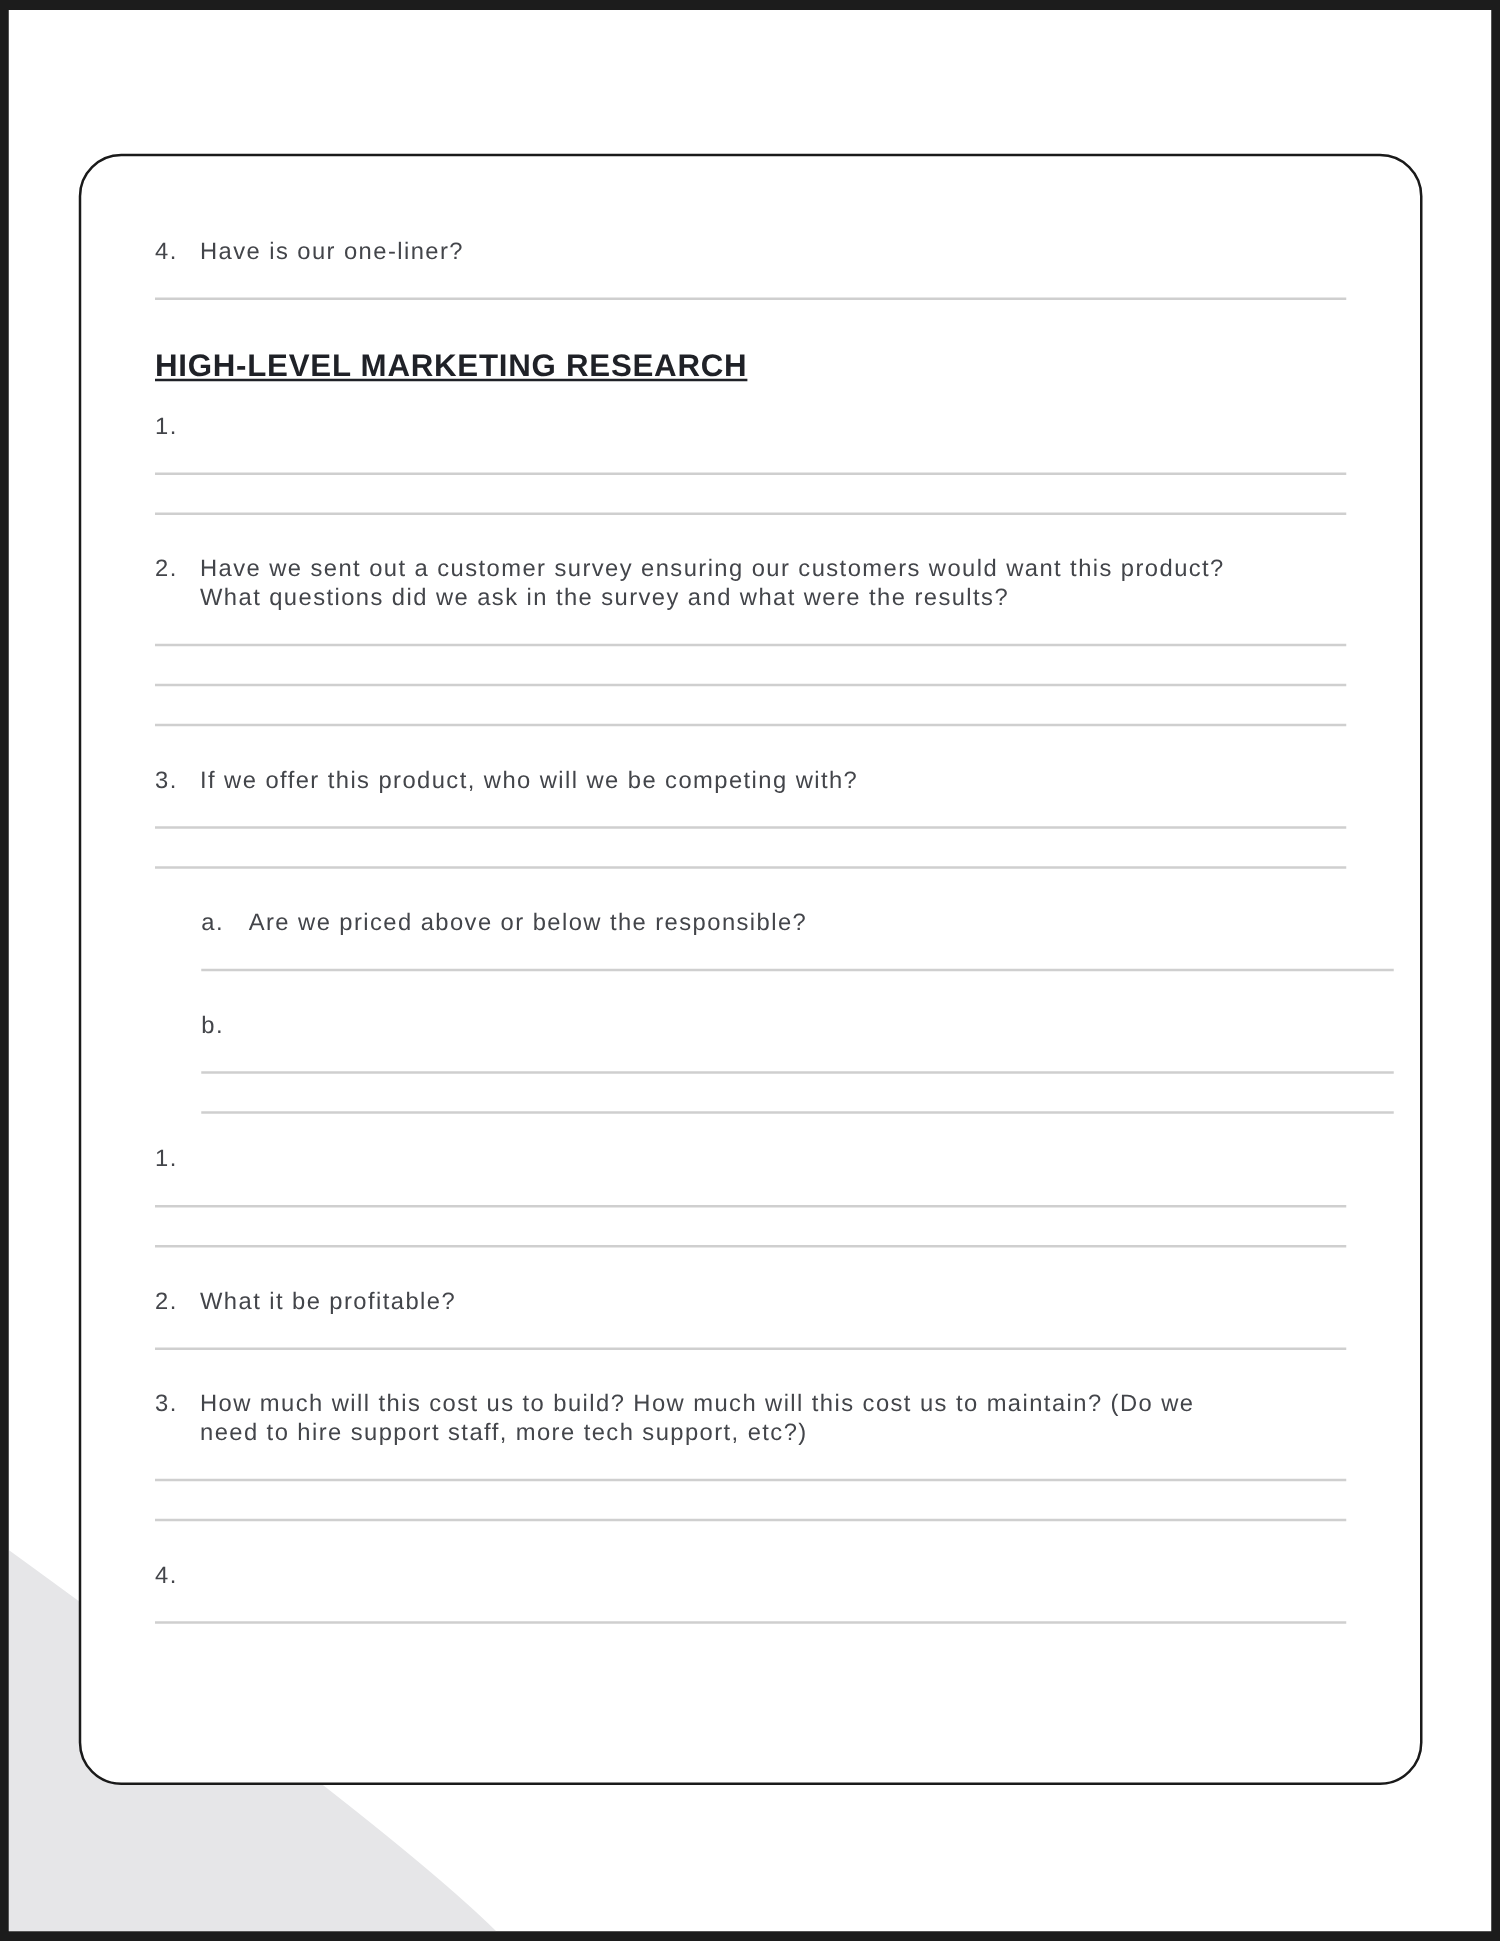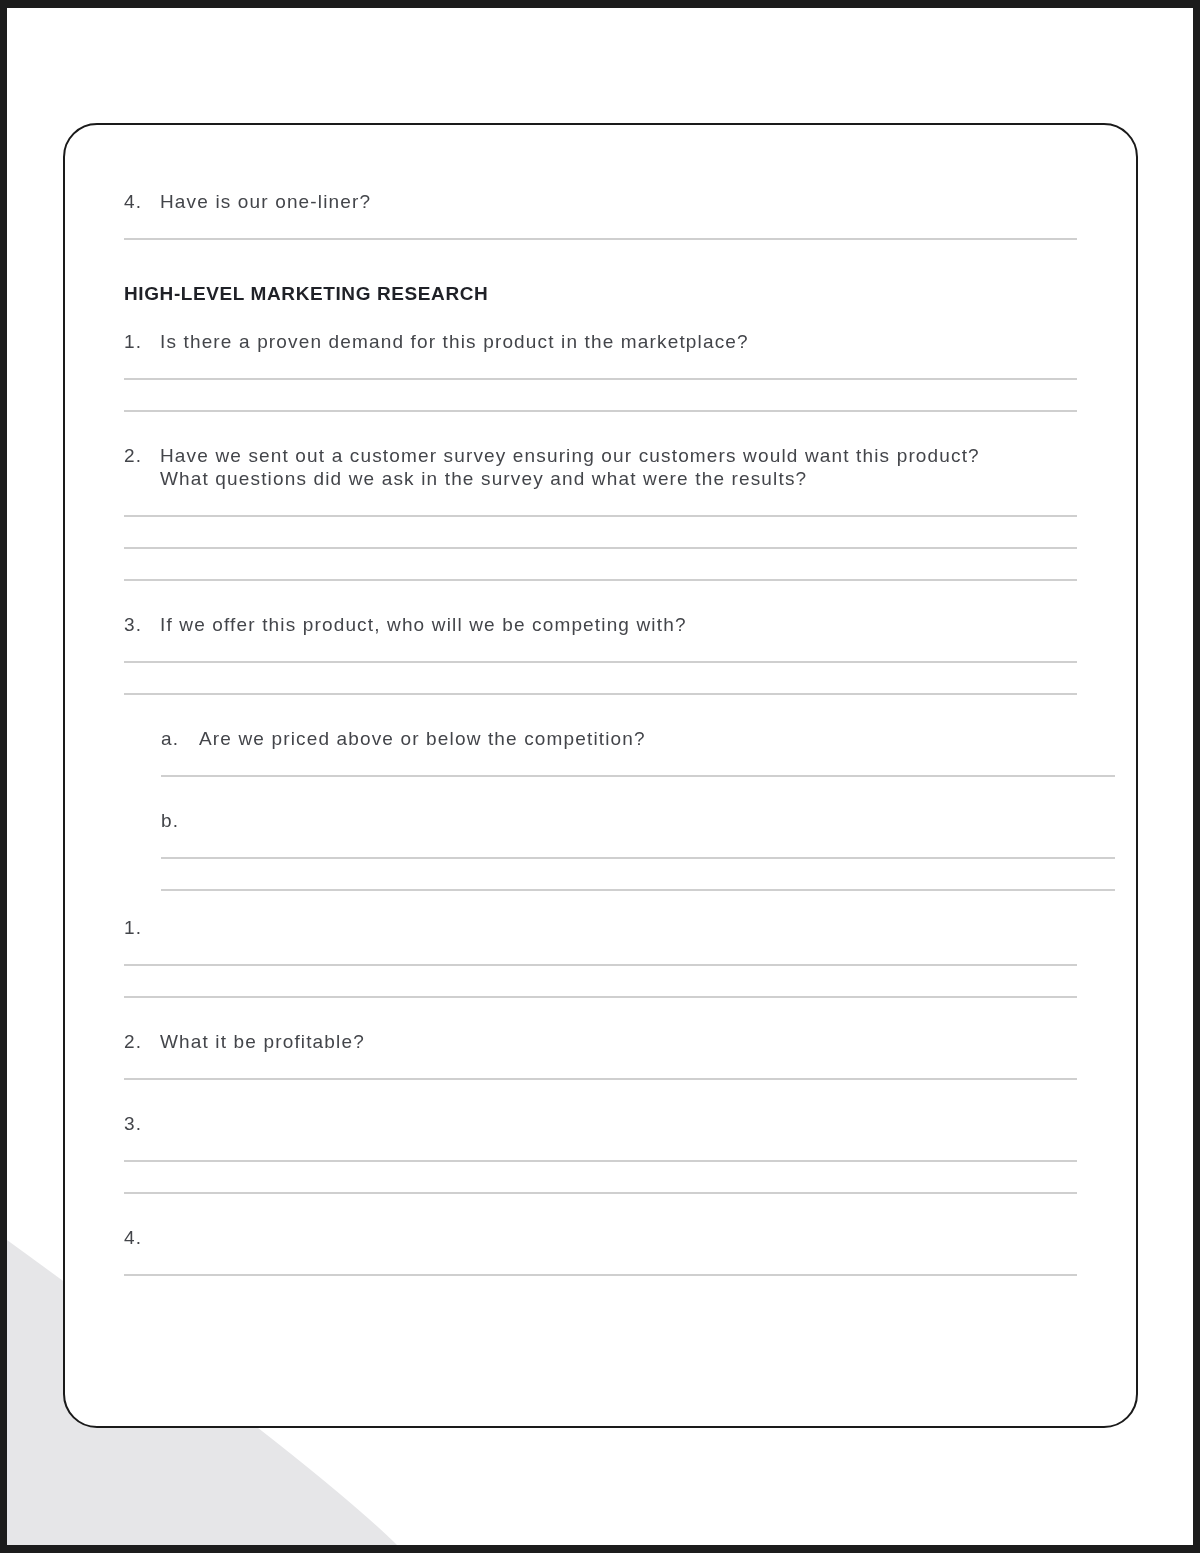--- a/index.html
+++ b/index.html
@@ -59,25 +59,26 @@
   .question-row.after-heading{margin-top:25px;}
   .q-num{
     width:36px;
     flex:0 0 36px;
   }
   .q-text{
     max-width:835px;
   }
   .section-title{
     margin-top:42px;
-    font-size:19px;
+    font-size:25px;
     line-height:23px;
     font-weight:bold;
     letter-spacing:0.6px;
     color:var(--heading);
+    text-decoration:underline;
   }
   .answer-lines{
     display:flex;
     flex-direction:column;
     gap:30px;
     margin-top:25px;
   }
   .answer-line{
     height:2px;
     background:var(--line);
@@ -106,21 +107,20 @@
         <div class="question-row first">
           <span class="q-num">4.</span>
           <span class="q-text">Have is our one-liner?</span>
         </div>
         <div class="answer-lines">
           <div class="answer-line"></div>
         </div>
         <div class="section-title">HIGH-LEVEL MARKETING RESEARCH</div>
         <div class="question-row after-heading">
           <span class="q-num">1.</span>
-          <span class="q-text">Is there a proven demand for this product in the marketplace?</span>
         </div>
         <div class="answer-lines">
           <div class="answer-line"></div>
           <div class="answer-line"></div>
         </div>
         <div class="question-row">
           <span class="q-num">2.</span>
           <span class="q-text">Have we sent out a customer survey ensuring our customers would want this product? What questions did we ask in the survey and what were the results?</span>
         </div>
         <div class="answer-lines">
@@ -132,21 +132,21 @@
           <span class="q-num">3.</span>
           <span class="q-text">If we offer this product, who will we be competing with?</span>
         </div>
         <div class="answer-lines">
           <div class="answer-line"></div>
           <div class="answer-line"></div>
         </div>
         <div class="sub-block">
           <div class="question-row">
             <span class="q-num">a.</span>
-            <span class="q-text">Are we priced above or below the competition?</span>
+            <span class="q-text">Are we priced above or below the responsible?</span>
           </div>
           <div class="answer-lines">
             <div class="answer-line"></div>
           </div>
         </div>
         <div class="sub-block">
           <div class="question-row">
             <span class="q-num">b.</span>
           </div>
           <div class="answer-lines">
@@ -163,20 +163,21 @@
         </div>
         <div class="question-row">
           <span class="q-num">2.</span>
           <span class="q-text">What it be profitable?</span>
         </div>
         <div class="answer-lines">
           <div class="answer-line"></div>
         </div>
         <div class="question-row">
           <span class="q-num">3.</span>
+          <span class="q-text">How much will this cost us to build? How much will this cost us to maintain? (Do we need to hire support staff, more tech support, etc?)</span>
         </div>
         <div class="answer-lines">
           <div class="answer-line"></div>
           <div class="answer-line"></div>
         </div>
         <div class="question-row">
           <span class="q-num">4.</span>
         </div>
         <div class="answer-lines">
           <div class="answer-line"></div>

